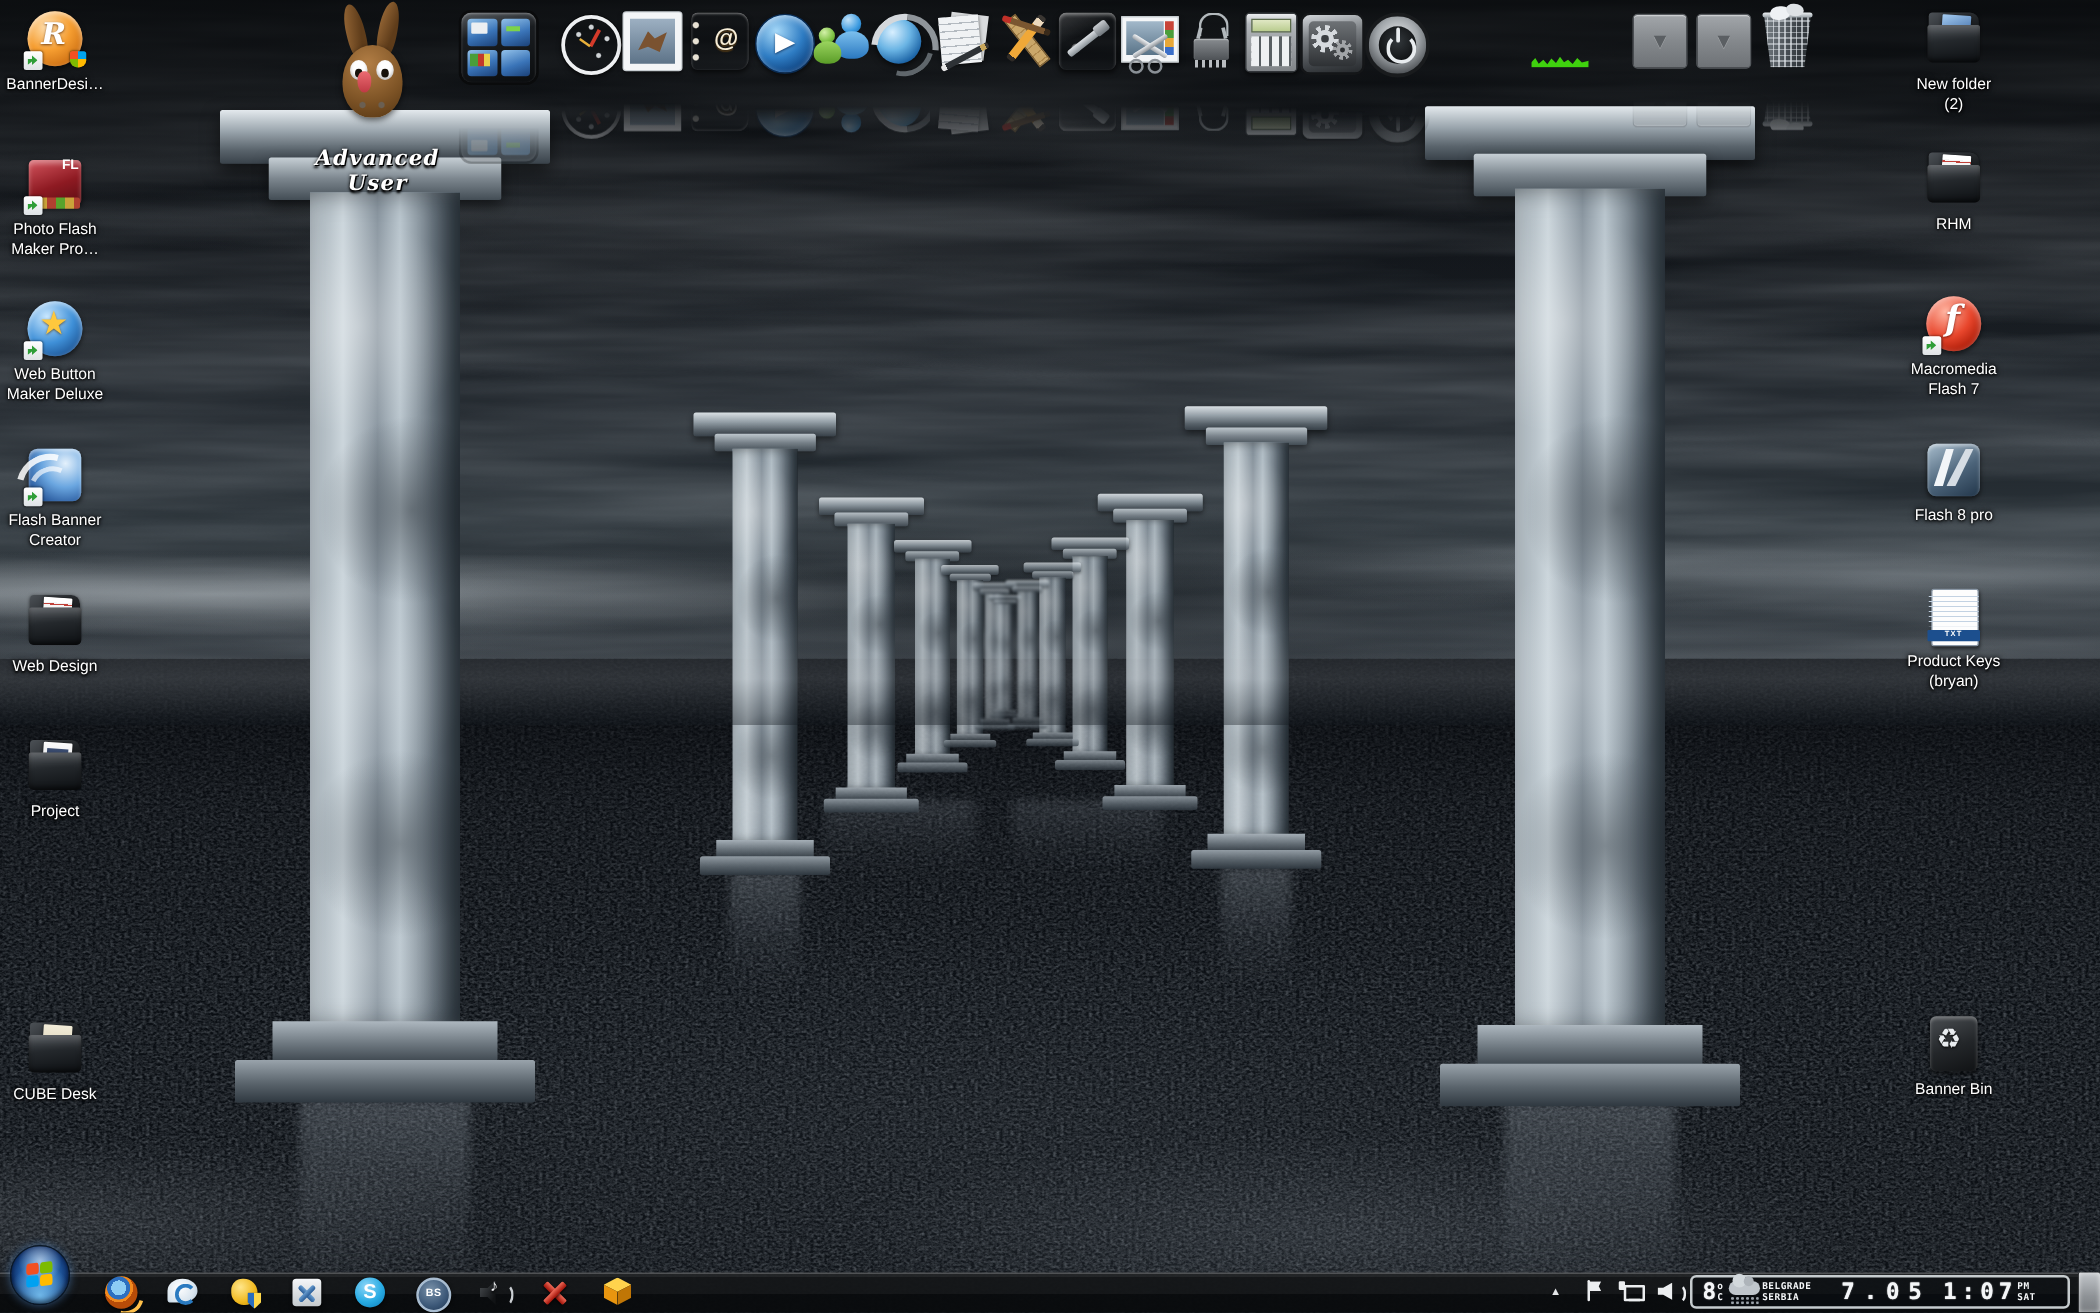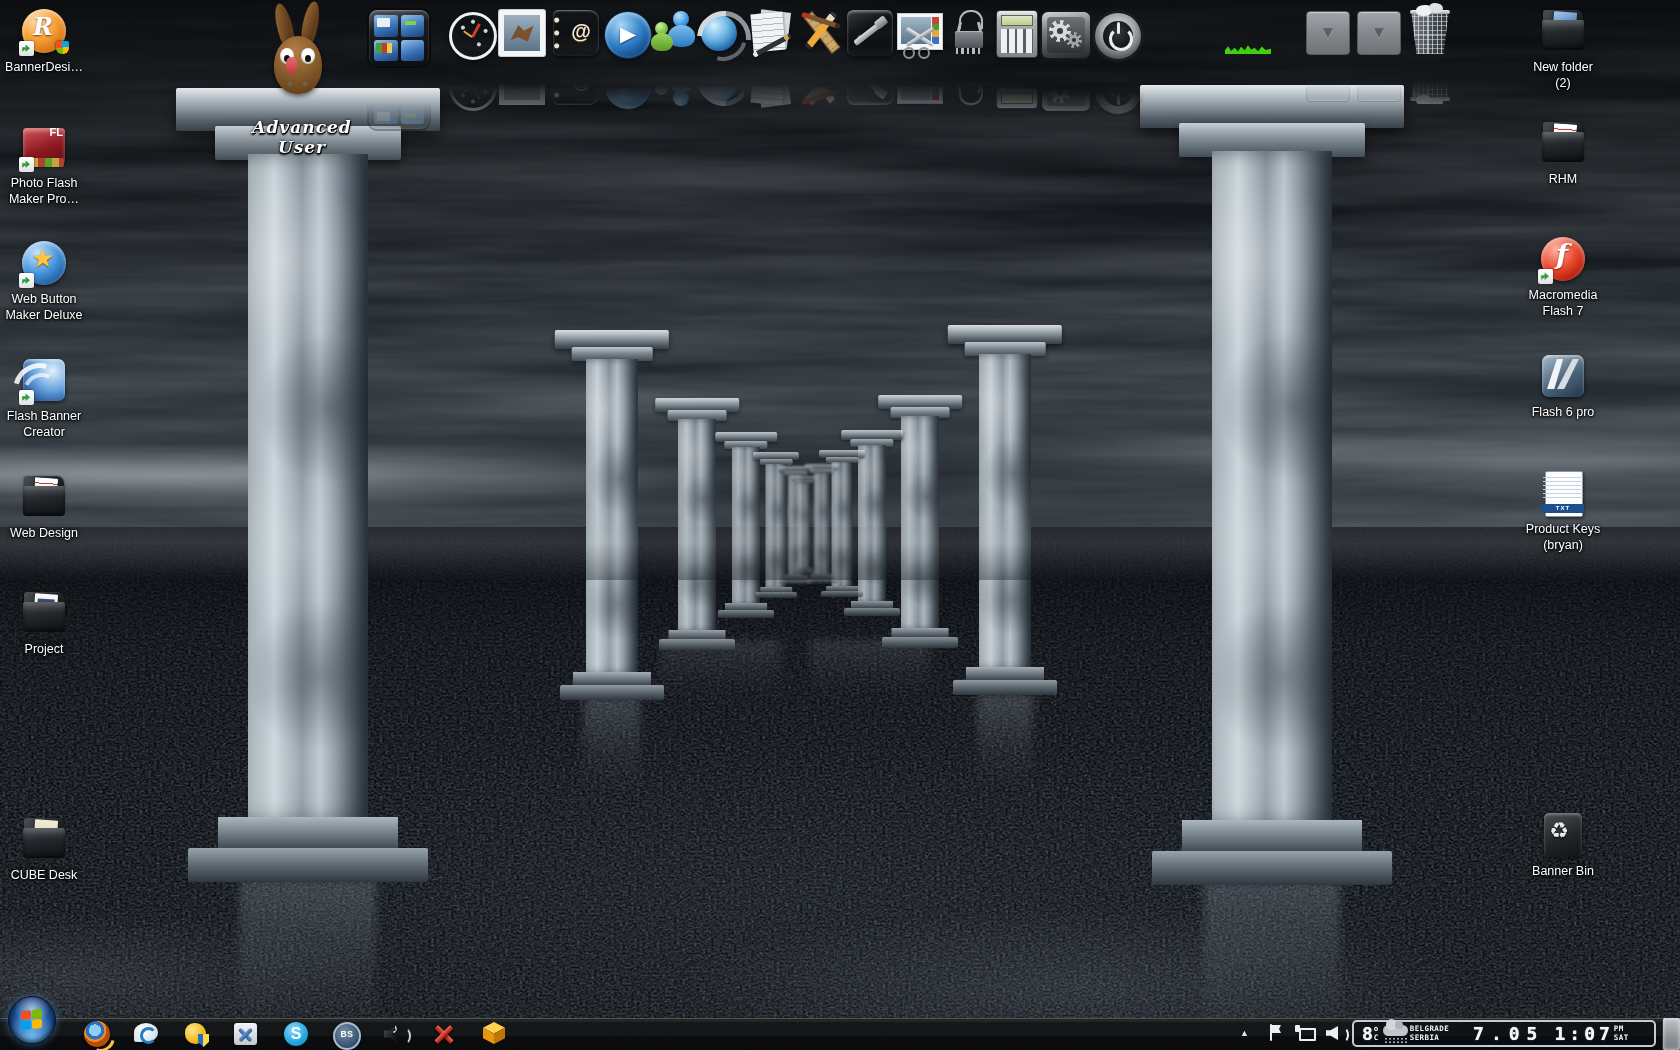--- a/index.html
+++ b/index.html
@@ -707,21 +707,21 @@
   <div class="lbl">Macromedia
 Flash 7</div>
 </div>
 <div class="di" style="left:1515px;top:353px">
   <div class="glyph">
       <div class="ic-f8p">
         <i class="w1"></i>
         <i class="w2"></i>
       </div>
     </div>
-  <div class="lbl">Flash 6 pro</div>
+  <div class="lbl">Flash 8 pro</div>
 </div>
 <div class="di" style="left:1515px;top:470px">
   <div class="glyph">
       <div class="ic-txt">
       <i class="lines"></i>
         <span class="band">TXT</span>
       </div>
     </div>
   <div class="lbl">Product Keys
 (bryan)</div>

